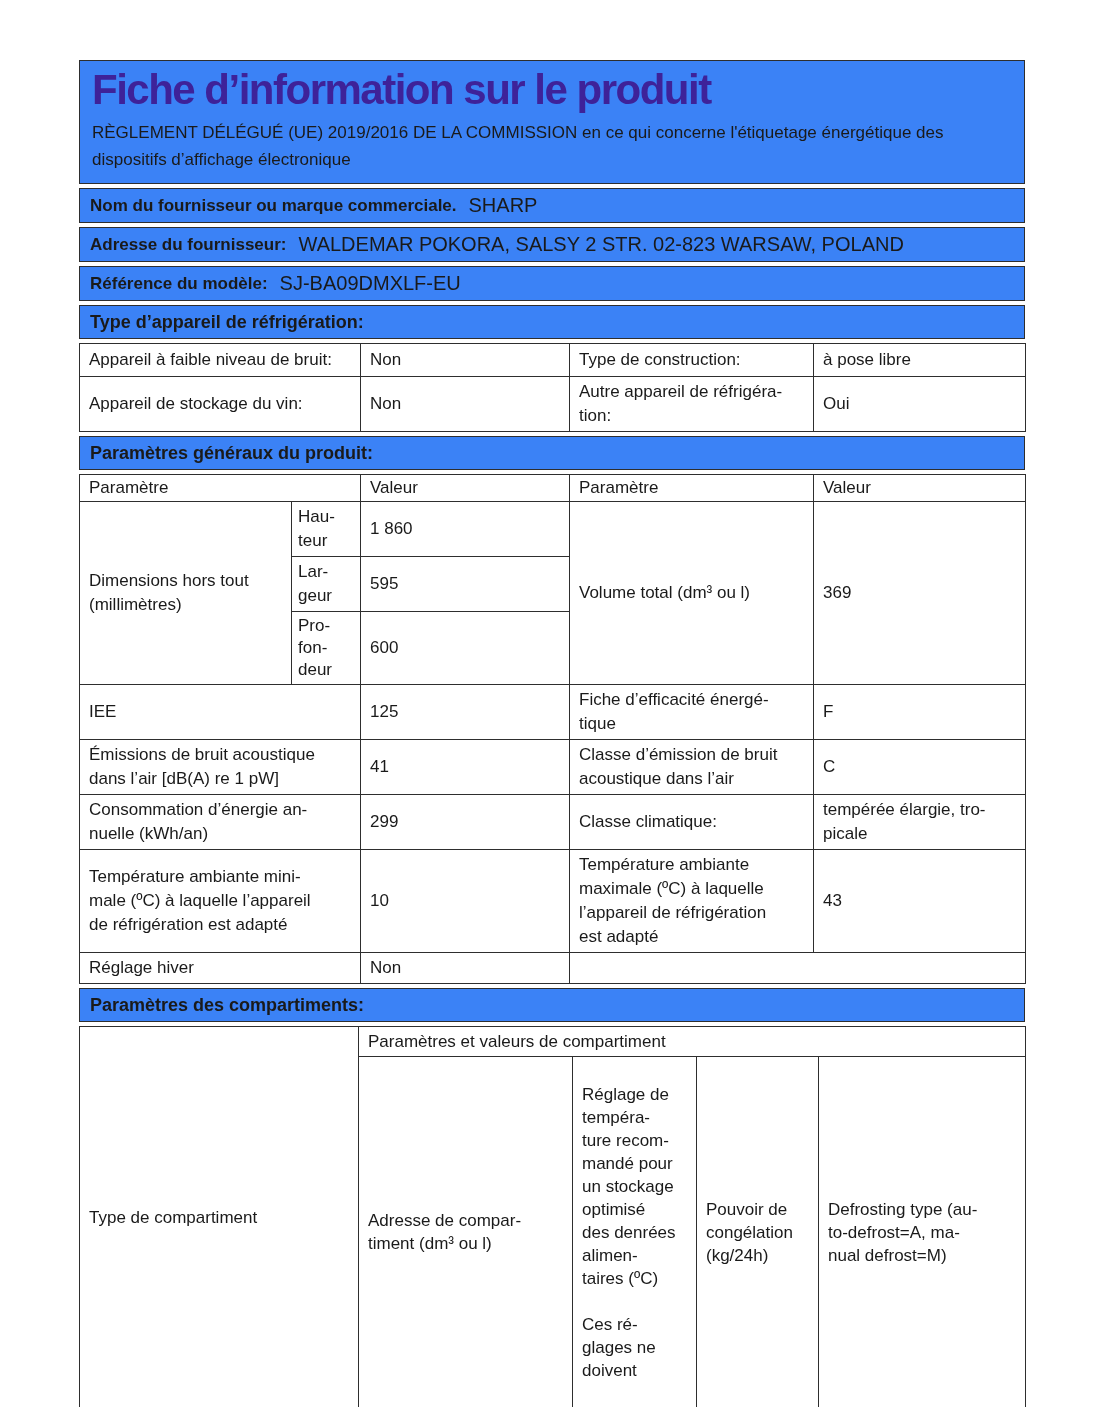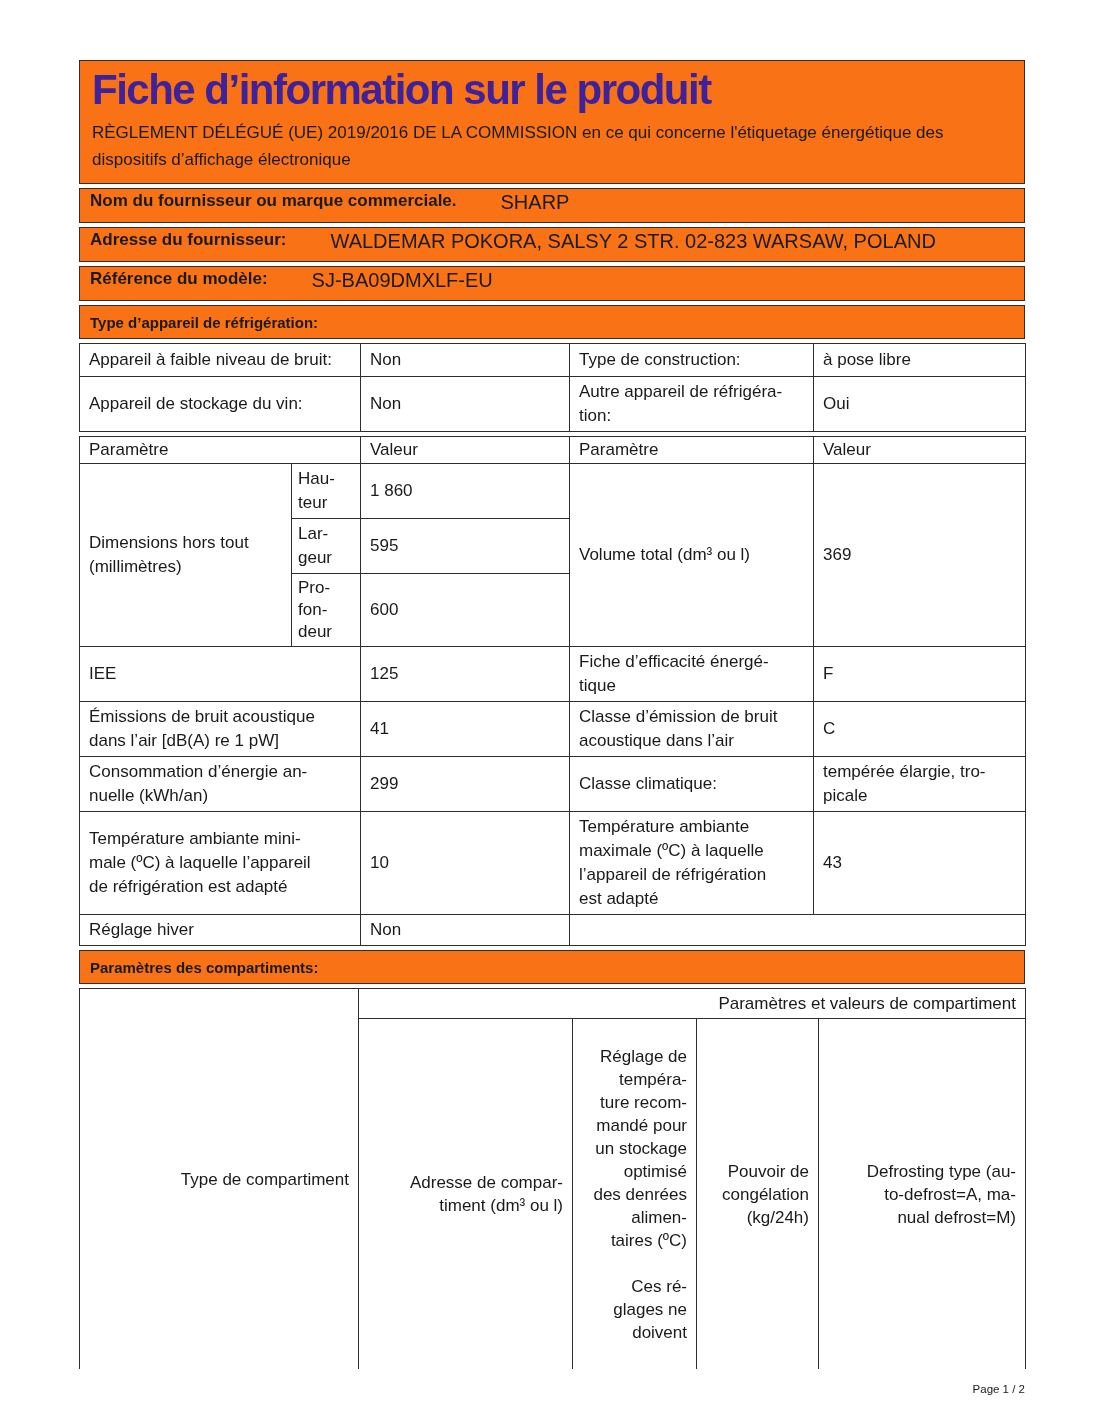--- a/index.html
+++ b/index.html
@@ -12,53 +12,52 @@
   }
   .page {
     position: absolute;
     left: 79px; top: 60px;
     width: 946px;
   }
   .box {
     border: 1.5px solid #2e2e2e;
     box-sizing: border-box;
     margin-top: 4px;
-    background: #f97316;
+    background: #3b82f6;
   }
   .title-box { margin-top: 0; padding: 4px 12px 10px 12px; }
   h1 {
     margin: 0;
     font-size: 42px;
     line-height: 50px;
     font-weight: bold;
     color: #3e2299;
     letter-spacing: -1.5px;
   }
   .subtitle {
     margin: 4px 0 0 0;
     font-size: 17px;
     line-height: 27px;
     white-space: pre-line;
   }
   .kv-row {
     display: flex;
-    align-items: flex-start;
+    align-items: center;
     min-height: 35px;
     padding: 2px 10px;
-    gap: 32px;
   }
   .kv-row .lbl { font-weight: bold; font-size: 17px; }
   .kv-row .val { font-size: 20px; margin-left: 12px; }
   .section-header {
     display: flex;
     align-items: center;
     min-height: 34px;
     padding: 2px 10px;
     font-weight: bold;
-    font-size: 15px;
+    font-size: 18px;
   }
   table {
     border-collapse: collapse;
     width: 946px;
     table-layout: fixed;
     margin-top: 4px;
   }
   td {
     border: 1.5px solid #2e2e2e;
     padding: 3px 9px;
@@ -74,21 +73,21 @@
   tr.rh26 td { height: 26px; line-height: 20px; }
   tr.rh33 td { height: 33px; }
   tr.rh48 td { height: 48px; }
   tr.rh52 td { height: 52px; }
   tr.rh54 td { height: 54px; }
   tr.rh73 td { height: 73px; line-height: 22px; }
   tr.rh53 td { height: 53px; }
   tr.rh50 td { height: 50px; }
   tr.rh102 td { height: 102px; }
   tr.rh27 td { height: 27px; }
-  .c { text-align: right; }
+  .c { text-align: left; }
   .cut { border-bottom: none; }
   .cut tr.tall td, .cut td.nb { border-bottom: none; }
   .cut td { line-height: 23px; }
   tr.tall td { vertical-align: middle; }
   tr.tall td.top { vertical-align: top; }
   .hcell-clip {
     height: 298px;
     overflow: hidden;
     white-space: pre-line;
   }
@@ -145,20 +144,21 @@
       <tr class="rh48">
         <td>Appareil de stockage du vin:</td>
         <td>Non</td>
         <td>Autre appareil de réfrigéra-
 tion:</td>
         <td>Oui</td>
       </tr>
     </tbody>
   </table>
 
+  <div class="box section-header">Paramètres généraux du produit:</div>
 
   <table>
     <colgroup>
       <col style="width:212px">
         <col style="width:69px">
         <col style="width:209px">
         <col style="width:244px">
         <col style="width:212px">
     </colgroup>
     <tbody>

